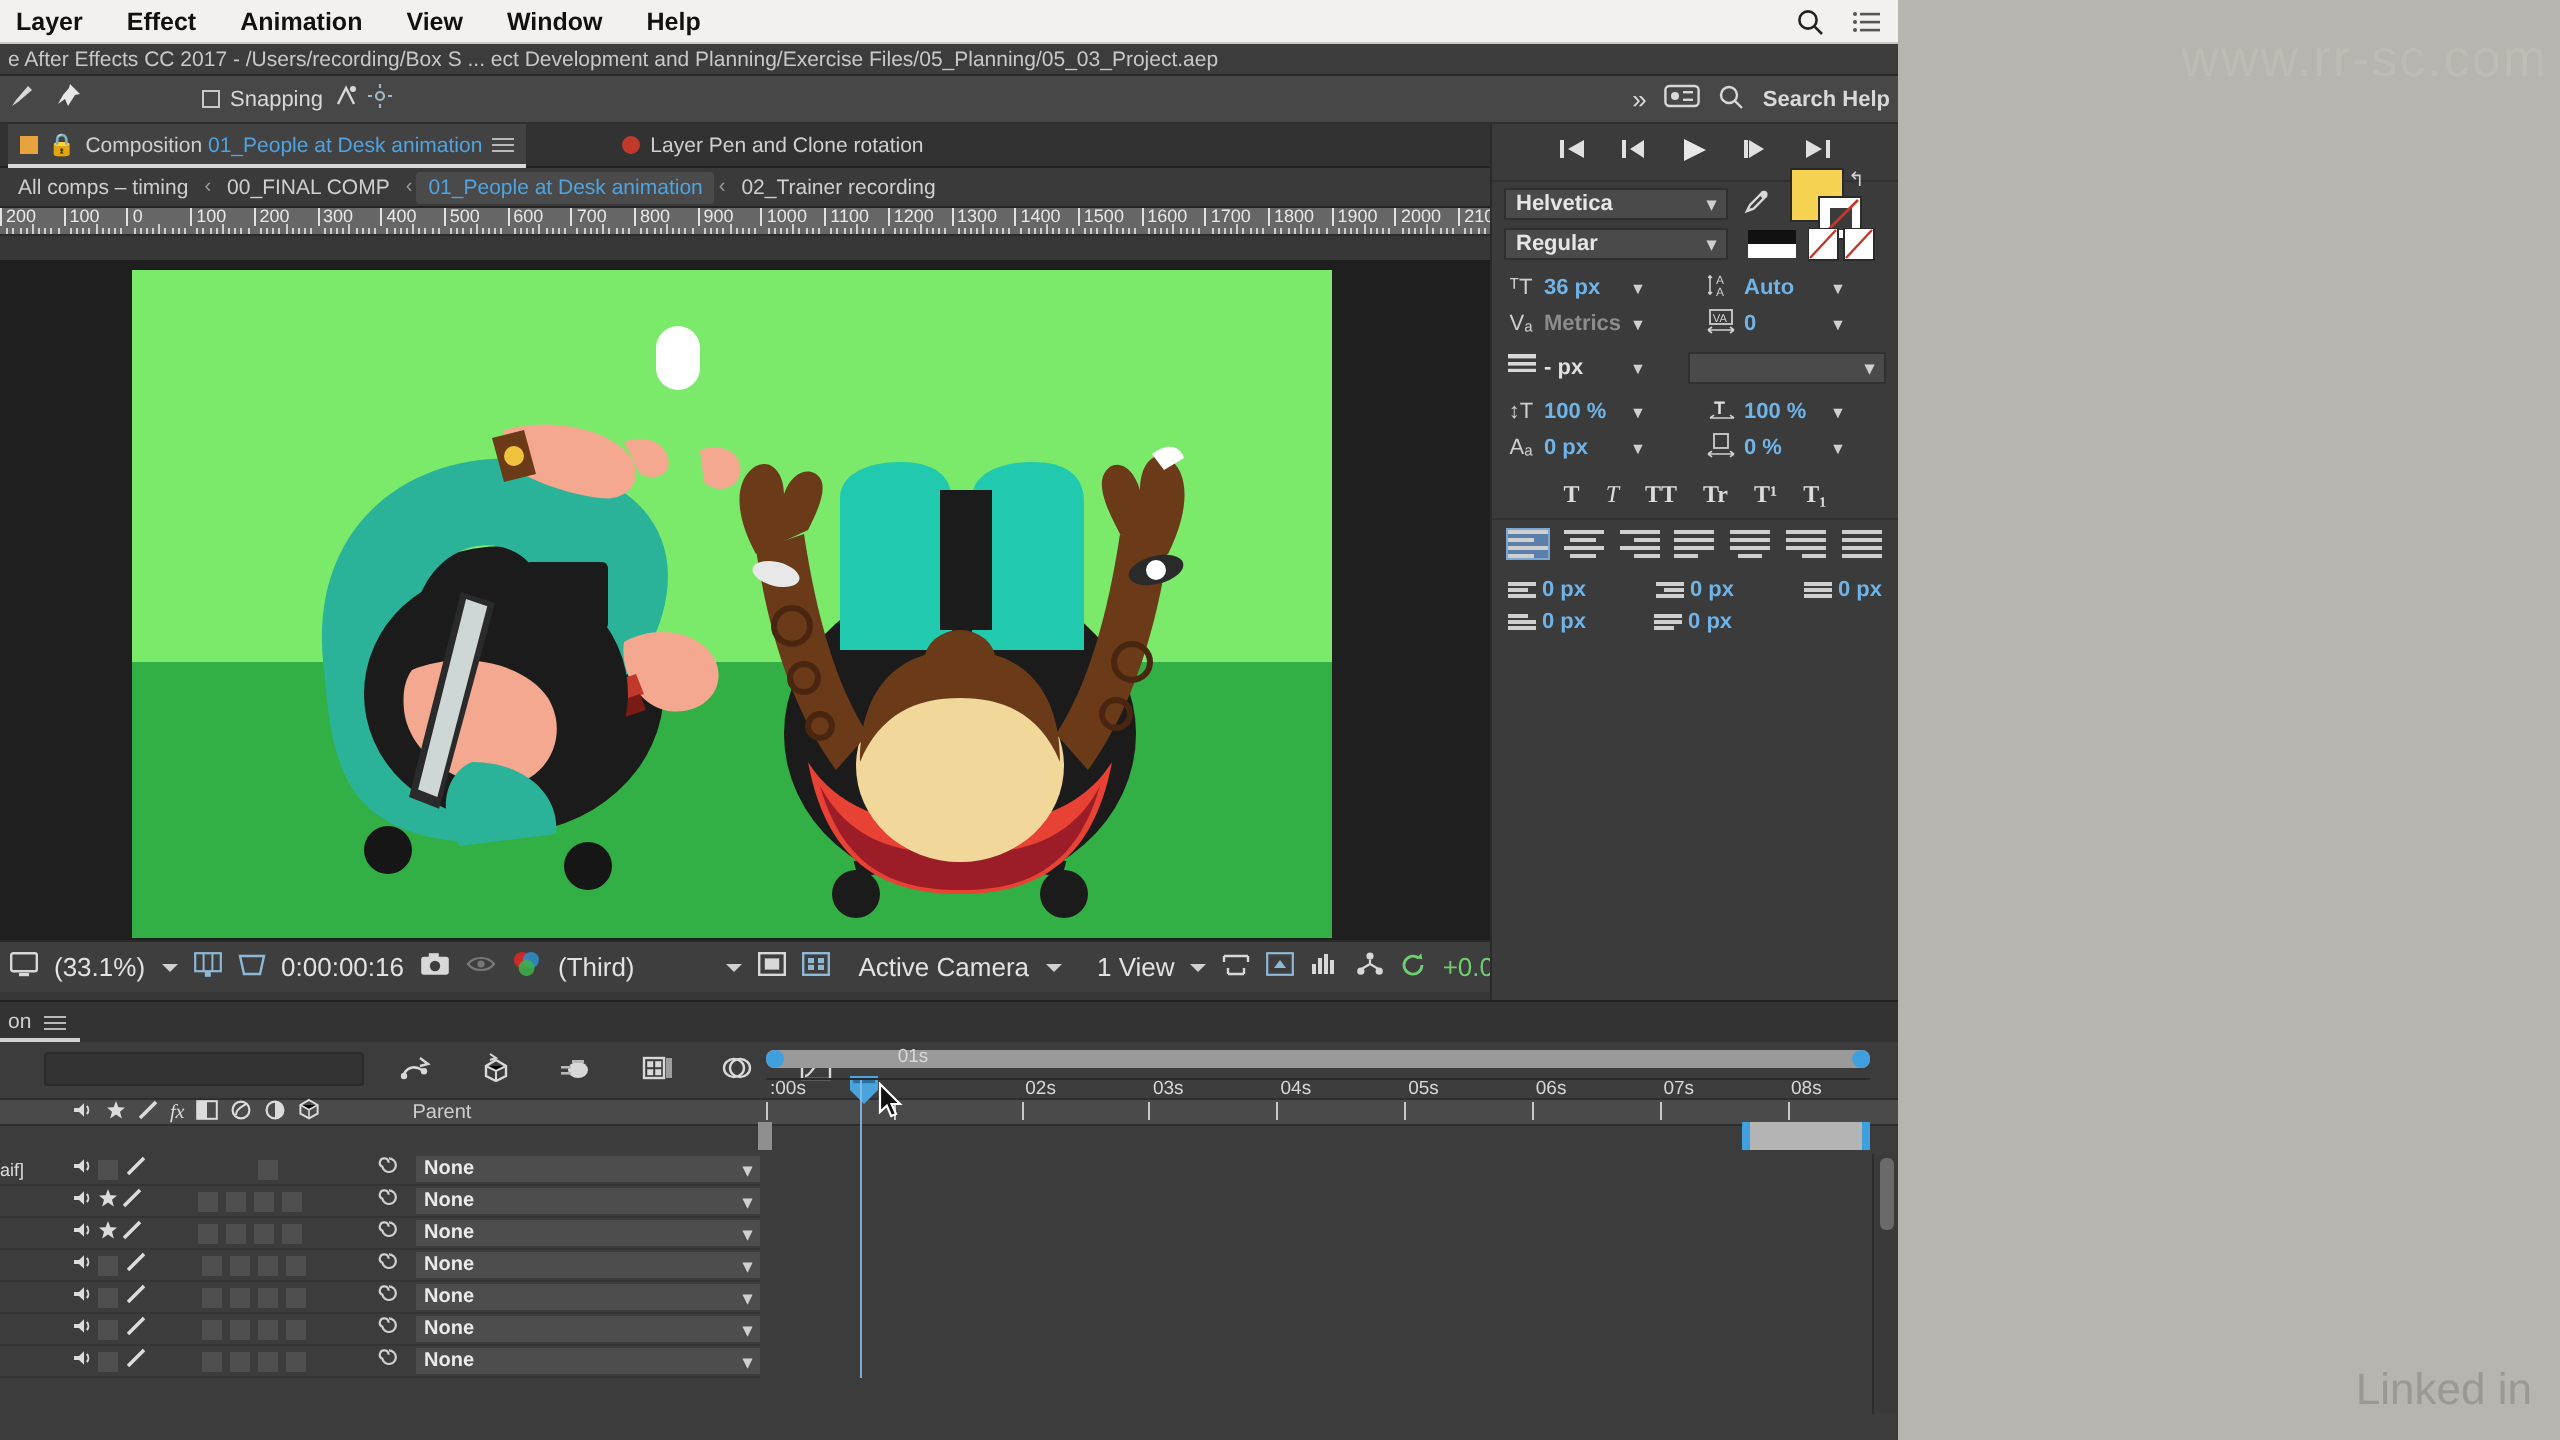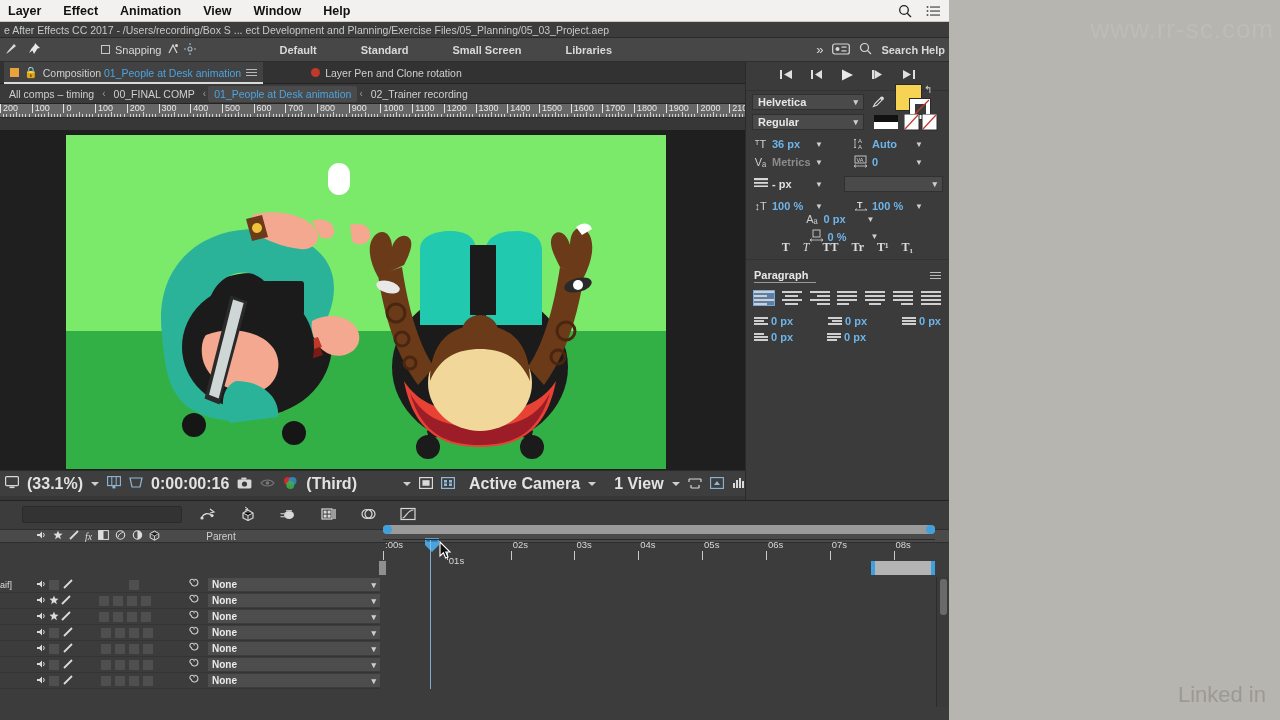--- a/index.html
+++ b/index.html
@@ -60,21 +60,21 @@
   .ruler .rl { position:absolute; top:0; font-size:9px; color:#e8e8e8; padding-left:2px; border-left:1px solid #e2e2e2; height:9px; line-height:9px; }
   .ruler .tick { position:absolute; bottom:0; width:1px; height:3px; background:#cfcfcf; }
 
   
   .viewer { position:absolute; left:0; top:130px; width:745px; height:340px; background:#1f1f1f; }
   .canvas { position:absolute; left:66px; top:5px; width:600px; height:334px; background:#7bea6b; overflow:hidden; }
   .floor { position:absolute; left:0; bottom:0; width:100%; height:138px; background:#33b045; }
 
   .vbar { position:absolute; left:0; top:470px; width:745px; height:26px; background:#3e3e3e;
           display:flex; align-items:center; gap:8px; padding-left:5px; border-top:1px solid #2a2a2a; }
-  .vbar .txt { font-size:16px; font-weight:bold; color:#e2e2e2; white-space:nowrap; }
+  .vbar .txt { font-size:13px; font-weight:normal; color:#e2e2e2; white-space:nowrap; }
   .vbar .grn { color:#6fce6f; }
   .carett { width:0;height:0;border-left:4px solid transparent;border-right:4px solid transparent;border-top:4px solid #cfcfcf; }
 
   
   .rpanels { position:absolute; left:745px; top:62px; width:204px; height:438px; background:#3b3b3b;
              border-left:1px solid #2a2a2a; }
   .ph { height:22px; display:flex; align-items:center; justify-content:space-between; padding:0 8px;
         font-size:11px; font-weight:bold; color:#e6e6e6; position:relative; }
   .ph .ul { position:absolute; left:8px; bottom:3px; width:46px; height:1px; background:#9a9a9a; }
   .prevbtns { display:flex; align-items:center; justify-content:center; gap:17px; height:28px; color:#e0e0e0; font-size:12px; }
@@ -181,26 +181,20 @@
             <path d="M2 10 L6 2 L10 10" fill="none" stroke="#d8d8d8" stroke-width="1.2"></path>
             <circle cx="9.5" cy="2.5" r="1.5" fill="#d8d8d8"></circle>
           </svg>
       </span>
       <span>
         <svg width="12" height="12" viewBox="0 0 12 12">
             <circle cx="6" cy="6" r="2" fill="none" stroke="#9fb8cc" stroke-width="1.1"></circle>
             <path d="M6 0v2M6 10v2M0 6h2M10 6h2" stroke="#9fb8cc" stroke-width="1.1"></path>
           </svg>
       </span>
-    </div>
-    <div class="ws">
-      <span>Default</span>
-      <span>Standard</span>
-      <span>Small Screen</span>
-      <span>Libraries</span>
     </div>
     <div class="tb-right">
       <span style="font-size:13px;color:#d8d8d8;">»</span>
       <span>
         <svg width="18" height="12" viewBox="0 0 18 12">
             <rect x="0.7" y="1" width="16.6" height="10" rx="2" fill="none" stroke="#d8d8d8" stroke-width="1.2"></rect>
             <circle cx="5.5" cy="6" r="2" fill="#d8d8d8"></circle>
             <rect x="9.5" y="3.5" width="5" height="1.2" fill="#d8d8d8"></rect>
             <rect x="9.5" y="7.3" width="5" height="1.2" fill="#d8d8d8"></rect>
           </svg>
@@ -832,21 +826,21 @@
           <svg width="14" height="13" viewBox="0 0 14 13">
               <text x="3" y="9" font-size="9" font-weight="bold" fill="#dcdcdc">T</text>
               <path d="M1 11 h12 M1 11 l2-1.4 M13 11 l-2-1.4" stroke="#cfcfcf" stroke-width=".8" fill="none"></path>
             </svg>
         </span>
         <span class="v">100 %</span>
         <span class="ar">▼</span>
       </div>
     </div>
 
-    <div class="row" style="margin-top:-4px;flex-direction:column;">
+    <div class="row" style="margin-top:-4px;">
       <div class="fld">
         <span class="ic">Aₐ</span>
         <span class="v">0 px</span>
         <span class="ar">▼</span>
       </div>
       <div class="fld" style="margin-left:8px;">
         <span class="ic">
           <svg width="15" height="13" viewBox="0 0 15 13">
               <rect x="4" y="1" width="7" height="7" fill="none" stroke="#cfcfcf" stroke-width=".9"></rect>
               <path d="M1 11 h13 M1 11 l2-1.4 M1 11 l2 1.4 M14 11 l-2-1.4 M14 11 l-2 1.4" stroke="#cfcfcf" stroke-width=".8" fill="none"></path>
@@ -860,29 +854,20 @@
     <div class="tstyles">
       <span style="font-family:'Liberation Serif',serif;">T</span>
       <span style="font-family:'Liberation Serif',serif;font-style:italic;font-weight:normal;">T</span>
       <span style="font-family:'Liberation Serif',serif;">TT</span>
       <span style="font-family:'Liberation Serif',serif;">Tr</span>
       <span style="font-family:'Liberation Serif',serif;">T¹</span>
       <span style="font-family:'Liberation Serif',serif;">T₁</span>
     </div>
     <div class="divline"></div>
 
-    <div class="ph" style="margin-top:4px;">
-      <span>Paragraph</span>
-      <span class="ul" style="width:62px;"></span>
-      <span class="hamb">
-          <i></i>
-          <i></i>
-          <i></i>
-        </span>
-    </div>
     <div class="pgrow">
       <span class="algn on">
           <i style="width:100%"></i>
           <i style="width:65%"></i>
           <i style="width:100%"></i>
           <i style="width:65%"></i>
         </span>
       <span class="algn">
           <i style="width:100%;margin:0 auto"></i>
           <i style="width:65%;margin:0 auto"></i>
@@ -960,20 +945,28 @@
             <i></i>
             <i></i>
             <i style="width:70%"></i>
           </span>
         <span class="v">0 px</span>
       </span>
     </div>
   </div>
 
   <div class="tl">
+    <div class="tl-tab">
+      <span style="font-size:10.5px;color:#d0d0d0;">on</span>
+      <span class="hamb">
+          <i></i>
+          <i></i>
+          <i></i>
+        </span>
+    </div>
 
     <div class="tl-tools">
       <div class="searchbox" placeholder=""></div>
       <div class="tlicons">
         <span>
           <svg width="16" height="14" viewBox="0 0 16 14">
               <path d="M2 10 C4 6 8 6 11 8" stroke="#d8d8d8" stroke-width="1.3" fill="none"></path>
               <circle cx="2" cy="11" r="1.6" fill="#d8d8d8"></circle>
               <circle cx="12" cy="8.6" r="1.6" fill="#d8d8d8"></circle>
               <path d="M10 2 L14 5 L10 6" stroke="#d8d8d8" stroke-width="1.2" fill="none"></path>
@@ -1019,21 +1012,21 @@
       </div>
     </div>
 
     <div id="timeruler" style="position:absolute;left:383px;top:20px;width:552px;height:56px;">
         <div style="position: absolute; left: 0px; top: 4px; width: 552px; height: 9px; background: rgb(154, 154, 154); border-radius: 4px;">
           <span style="position:absolute;left:0;top:0;width:9px;height:9px;border-radius:50%;background:#3fa0e0;"></span>
           <span style="position:absolute;right:0;top:0;width:9px;height:9px;border-radius:50%;background:#3fa0e0;"></span>
         </div>
         <span style="position: absolute; left: 2px; top: 18px; font-size: 9.5px; color: rgb(216, 216, 216);">:00s</span>
         <span style="position: absolute; left: 0px; top: 30px; width: 1px; height: 9px; background: rgb(200, 200, 200);"></span>
-        <span style="position: absolute; left: 65.815px; top: 34px; font-size: 9.5px; color: rgb(216, 216, 216);">01s</span>
+        <span style="position: absolute; left: 65.815px; top: 2px; font-size: 9.5px; color: rgb(216, 216, 216);">01s</span>
         <span style="position: absolute; left: 63.815px; top: 30px; width: 1px; height: 9px; background: rgb(200, 200, 200);"></span>
         <span style="position: absolute; left: 129.63px; top: 18px; font-size: 9.5px; color: rgb(216, 216, 216);">02s</span>
         <span style="position: absolute; left: 127.63px; top: 30px; width: 1px; height: 9px; background: rgb(200, 200, 200);"></span>
         <span style="position: absolute; left: 193.445px; top: 18px; font-size: 9.5px; color: rgb(216, 216, 216);">03s</span>
         <span style="position: absolute; left: 191.445px; top: 30px; width: 1px; height: 9px; background: rgb(200, 200, 200);"></span>
         <span style="position: absolute; left: 257.26px; top: 18px; font-size: 9.5px; color: rgb(216, 216, 216);">04s</span>
         <span style="position: absolute; left: 255.26px; top: 30px; width: 1px; height: 9px; background: rgb(200, 200, 200);"></span>
         <span style="position: absolute; left: 321.075px; top: 18px; font-size: 9.5px; color: rgb(216, 216, 216);">05s</span>
         <span style="position: absolute; left: 319.075px; top: 30px; width: 1px; height: 9px; background: rgb(200, 200, 200);"></span>
         <span style="position: absolute; left: 384.89px; top: 18px; font-size: 9.5px; color: rgb(216, 216, 216);">06s</span>

